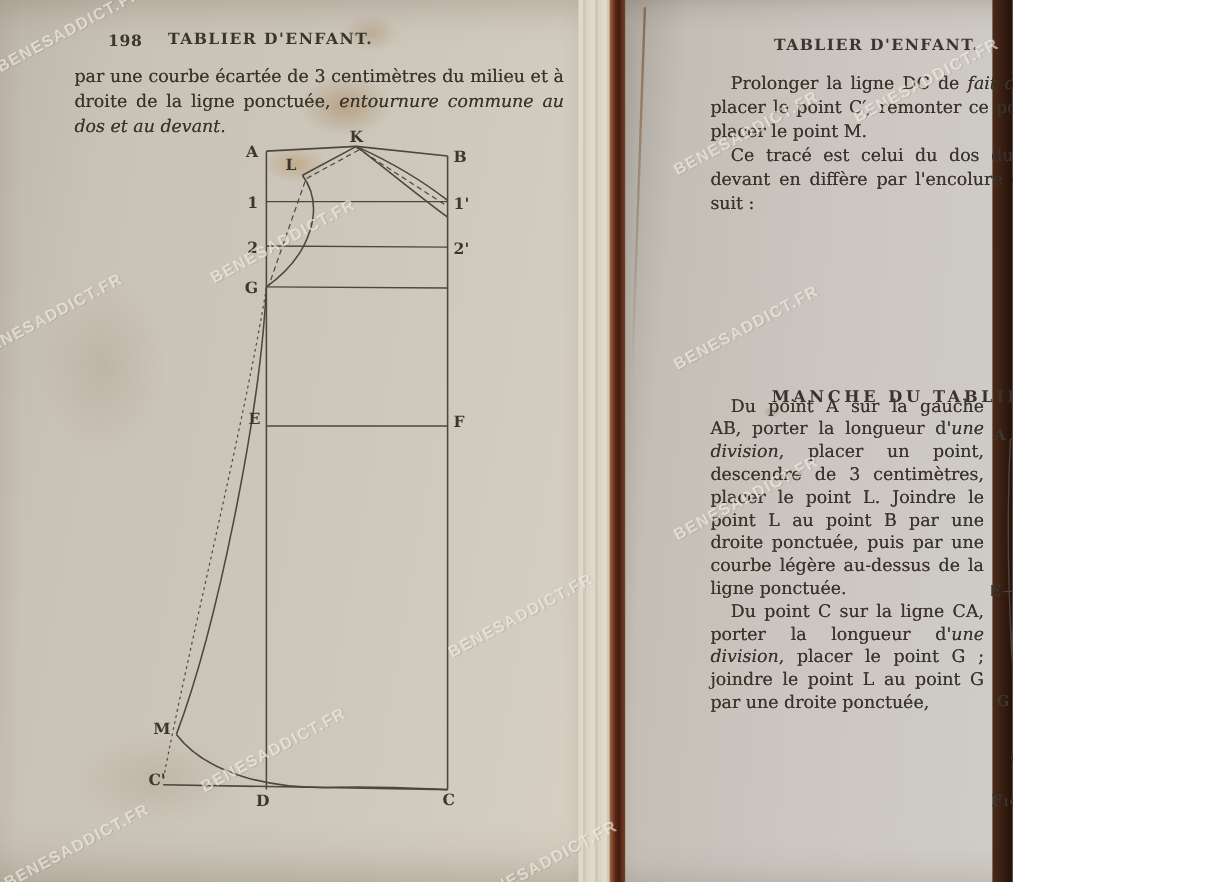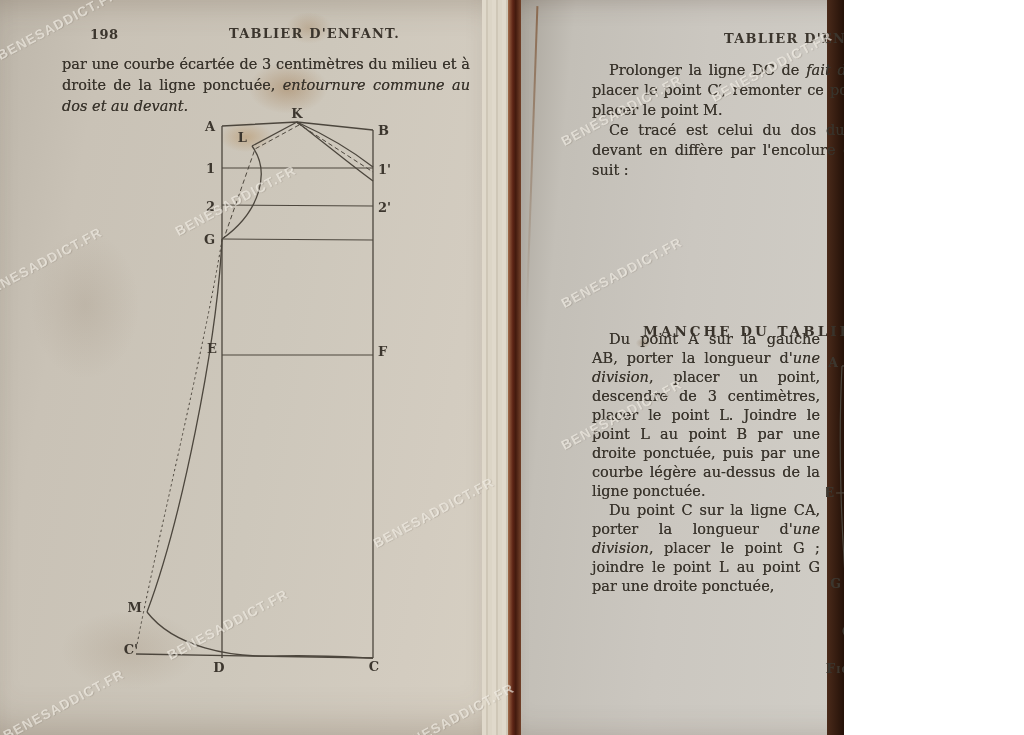--- a/index.html
+++ b/index.html
@@ -28,21 +28,21 @@
     border-top-right-radius:26px;
     box-shadow:inset 0 18px 25px -18px rgba(80,60,45,.3), inset 0 -22px 30px -22px rgba(80,60,45,.22);
   }
   .table-right{position:absolute;right:0;top:0;width:17px;height:735px;background:linear-gradient(90deg,#4a2a1a,#241108);}
   .table-wedge{position:absolute;left:975px;top:0;width:49px;height:52px;background:#3d2315;clip-path:polygon(30% 0,100% 0,100% 100%);}
   .crease{position:absolute;left:531px;top:6px;width:2px;height:310px;background:linear-gradient(#8a6a50,rgba(138,106,80,0));transform:rotate(2deg);}
   
   .stain{position:absolute;border-radius:50%;pointer-events:none;}
   
   .pagenum{position:absolute;font:700 13px "DejaVu Serif",serif;color:#3b352d;letter-spacing:.5px;}
-  .running-title{position:absolute;font:700 13px "DejaVu Serif",serif;color:#3b352d;letter-spacing:1.2px;text-align:right;}
+  .running-title{position:absolute;font:700 13px "DejaVu Serif",serif;color:#3b352d;letter-spacing:1.2px;text-align:left;}
   .body-text{color:#38332b;font-size:14.5px;line-height:21px;text-align:justify;text-shadow:0 0 .4px rgba(56,50,42,.8);}
   .body-text p{margin:0;text-indent:17px;}
   .body-text em{font-style:italic;}
   .intro{position:absolute;left:62px;top:54px;width:408px;}
   .intro p{text-indent:0;}
   .rp-text{position:absolute;left:592px;top:60px;width:390px;line-height:20px;}
   .section-heading{
     position:absolute;left:560px;top:291px;width:390px;text-align:center;
     font:700 13.5px "DejaVu Serif",serif;color:#39332b;letter-spacing:3px;margin-top:32px;
   }

